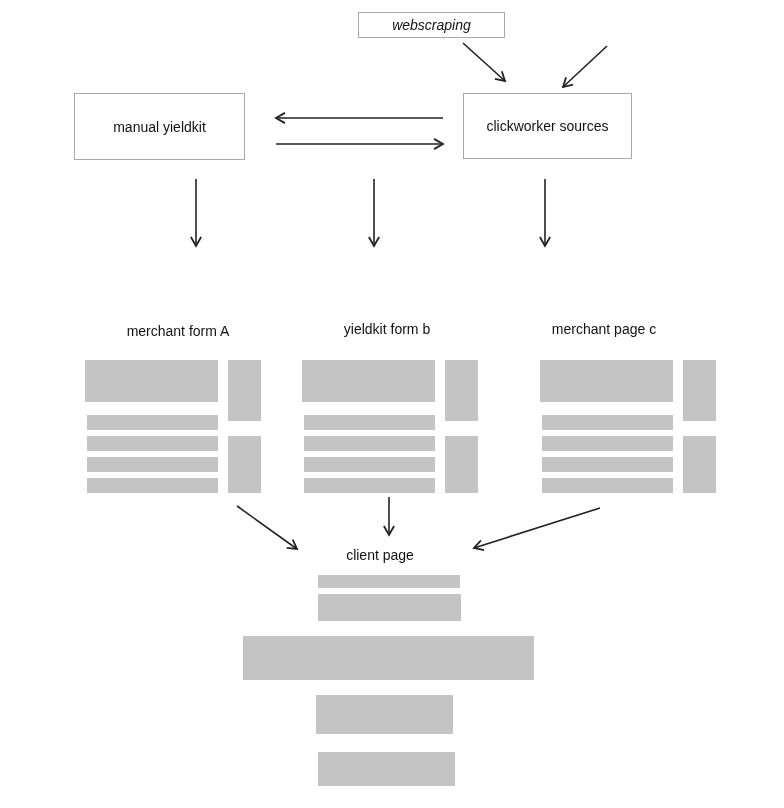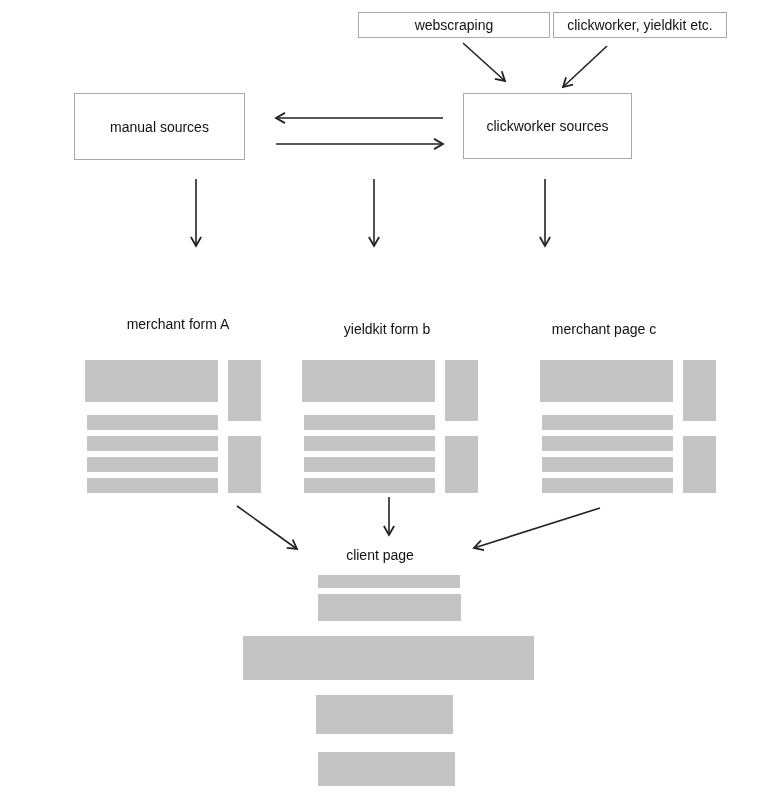--- a/index.html
+++ b/index.html
@@ -91,35 +91,32 @@
 
     <line class="arrow-line" x1="196" y1="179" x2="196" y2="246" marker-end="url(#ah)"></line>
     <line class="arrow-line" x1="374" y1="179" x2="374" y2="246" marker-end="url(#ah)"></line>
     <line class="arrow-line" x1="545" y1="179" x2="545" y2="246" marker-end="url(#ah)"></line>
 
     <line class="arrow-line" x1="237" y1="506" x2="297" y2="549" marker-end="url(#ah)"></line>
     <line class="arrow-line" x1="389" y1="497" x2="389" y2="535" marker-end="url(#ah)"></line>
     <line class="arrow-line" x1="600" y1="508" x2="474" y2="548" marker-end="url(#ah)"></line>
   </svg>
 
-  <div class="node" style="left:358px; top:12px; width:192px; height:26px;">
+  <div class="node" style="left:358px; top:12px; width:147px; height:26px;font-style:italic;">
     <span>webscraping</span>
-  </div>
-  <div class="node" style="left:553px; top:12px; width:174px; height:26px;">
-    <span>clickworker, yieldkit etc.</span>
   </div>
 
   <div class="node" style="left:74px; top:93px; width:171px; height:67px;">
-    <span>manual sources</span>
+    <span>manual yieldkit</span>
   </div>
   <div class="node" style="left:463px; top:93px; width:169px; height:66px;">
     <span>clickworker sources</span>
   </div>
 
-  <div class="flabel" style="left:98px; top:316px;">merchant form A</div>
+  <div class="flabel" style="left:98px; top:323px;">merchant form A</div>
   <div class="flabel" style="left:307px; top:321px;">yieldkit form b</div>
   <div class="flabel" style="left:524px; top:321px;">merchant page c</div>
 
   <div class="mform" style="left:85px;">
     <div class="blk m-header"></div>
     <div class="blk m-side1"></div>
     <div class="blk m-row1"></div>
     <div class="blk m-row2"></div>
     <div class="blk m-row3"></div>
     <div class="blk m-row4"></div>

